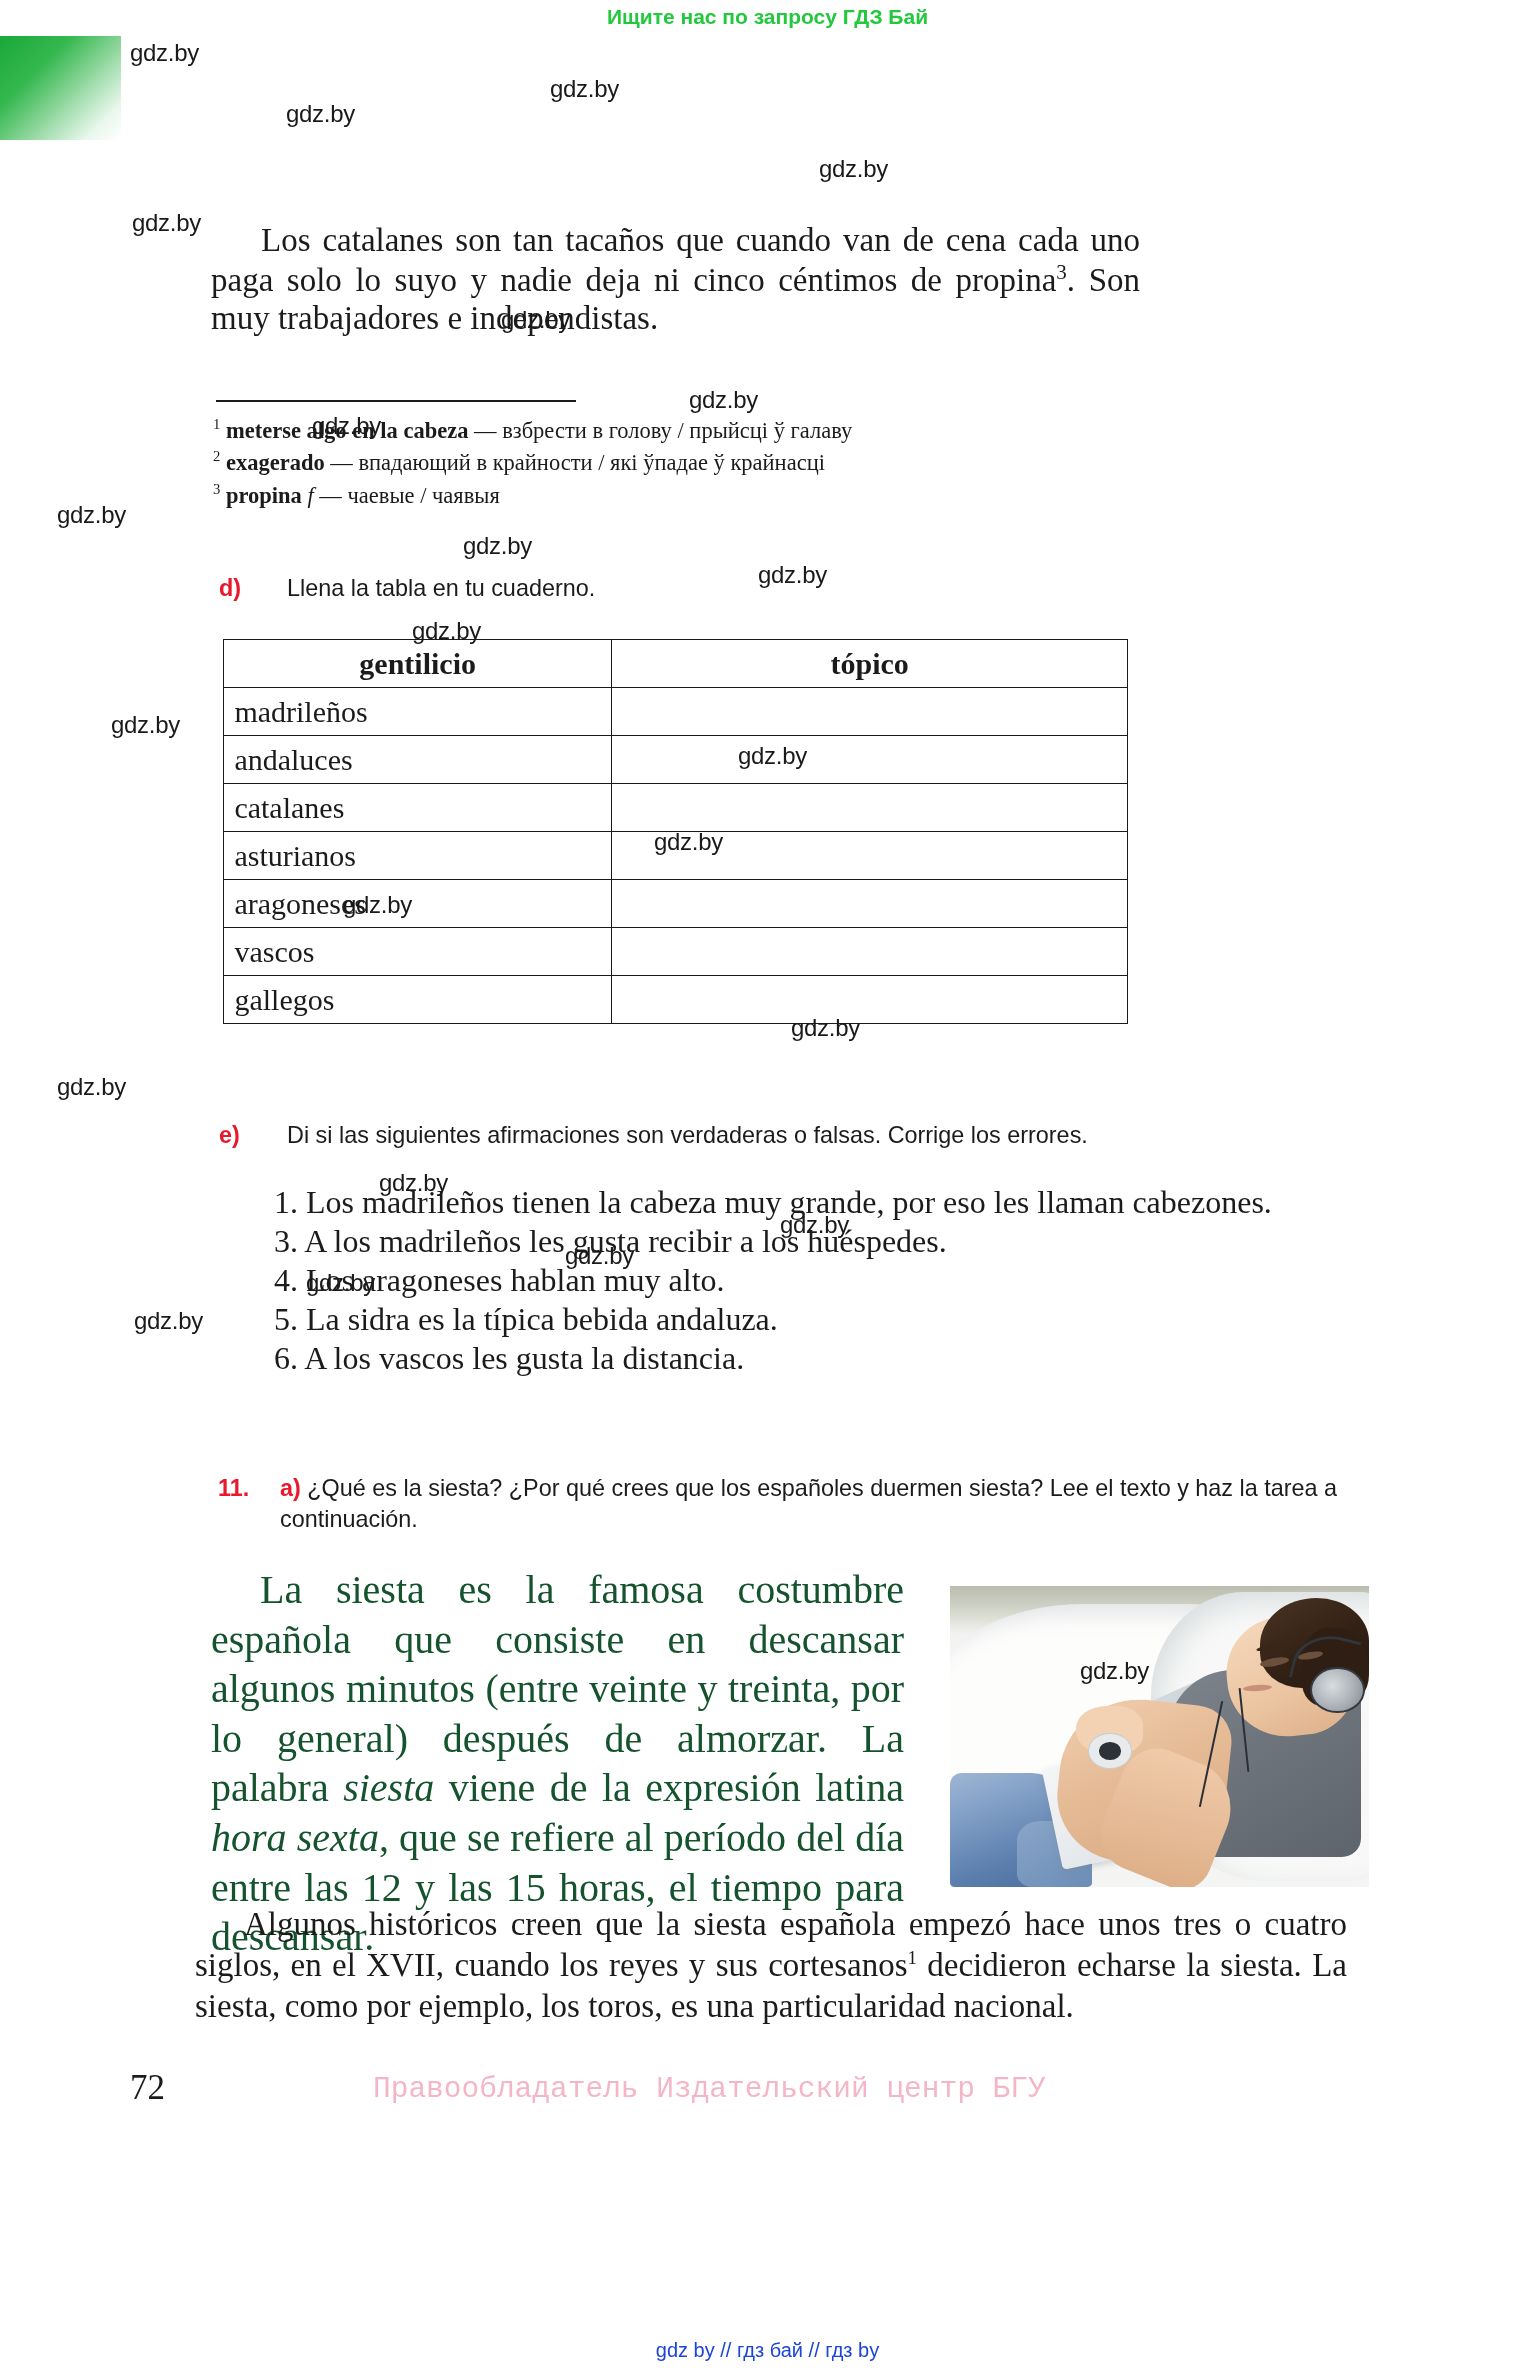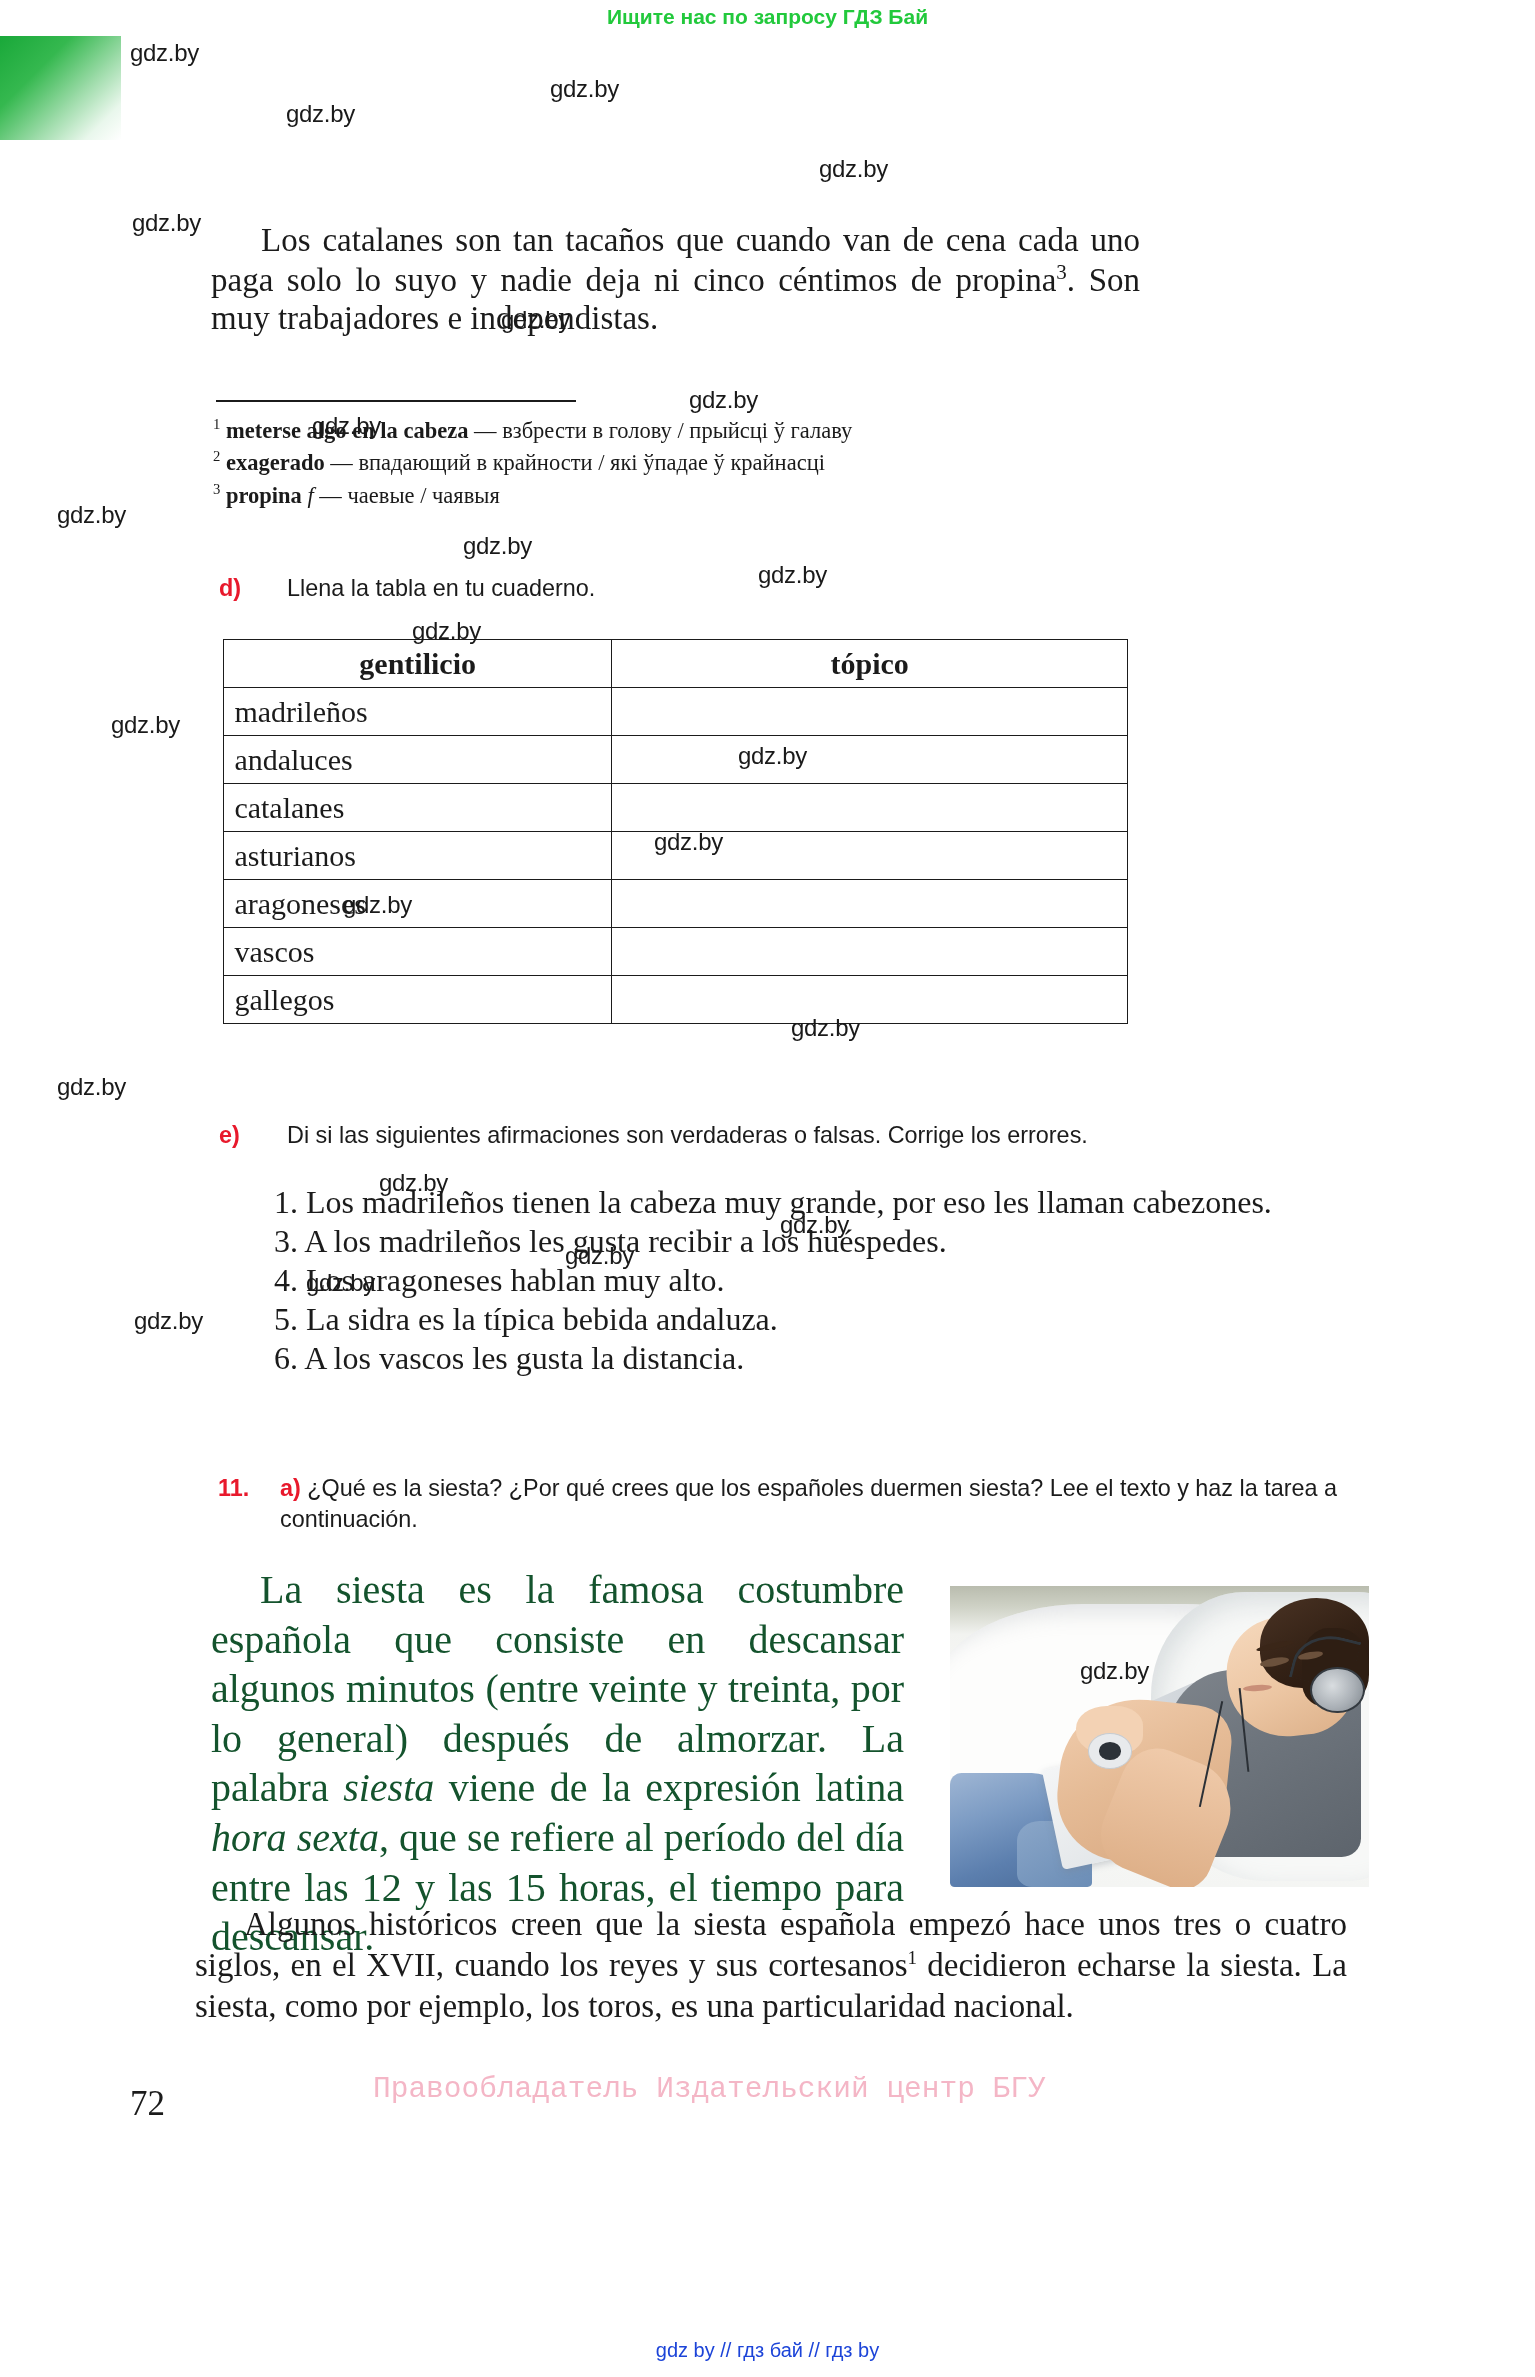--- a/index.html
+++ b/index.html
@@ -199,21 +199,20 @@
   .ph-cord{position:absolute;left:62%;top:38%;width:1.7px;height:36%;background:#2b3036;transform:rotate(12deg);}
   .ph-cord2{position:absolute;left:70%;top:34%;width:1.7px;height:28%;background:#2b3036;transform:rotate(-6deg);}
 
   
   .pageno{
     position:absolute;
     left:130px;top:2068px;
     font-family:"Liberation Serif", serif;
     font-size:35px;
     color:#1b1b1b;
-    margin-top:16px;
   }
   .copyr{
     position:absolute;
     left:373px;top:2072px;
     font-family:Liberation Mono, monospace;
     font-size:29.5px;
     color:#f4b6c6;
     white-space:nowrap;
   }
   .bottomlink{

